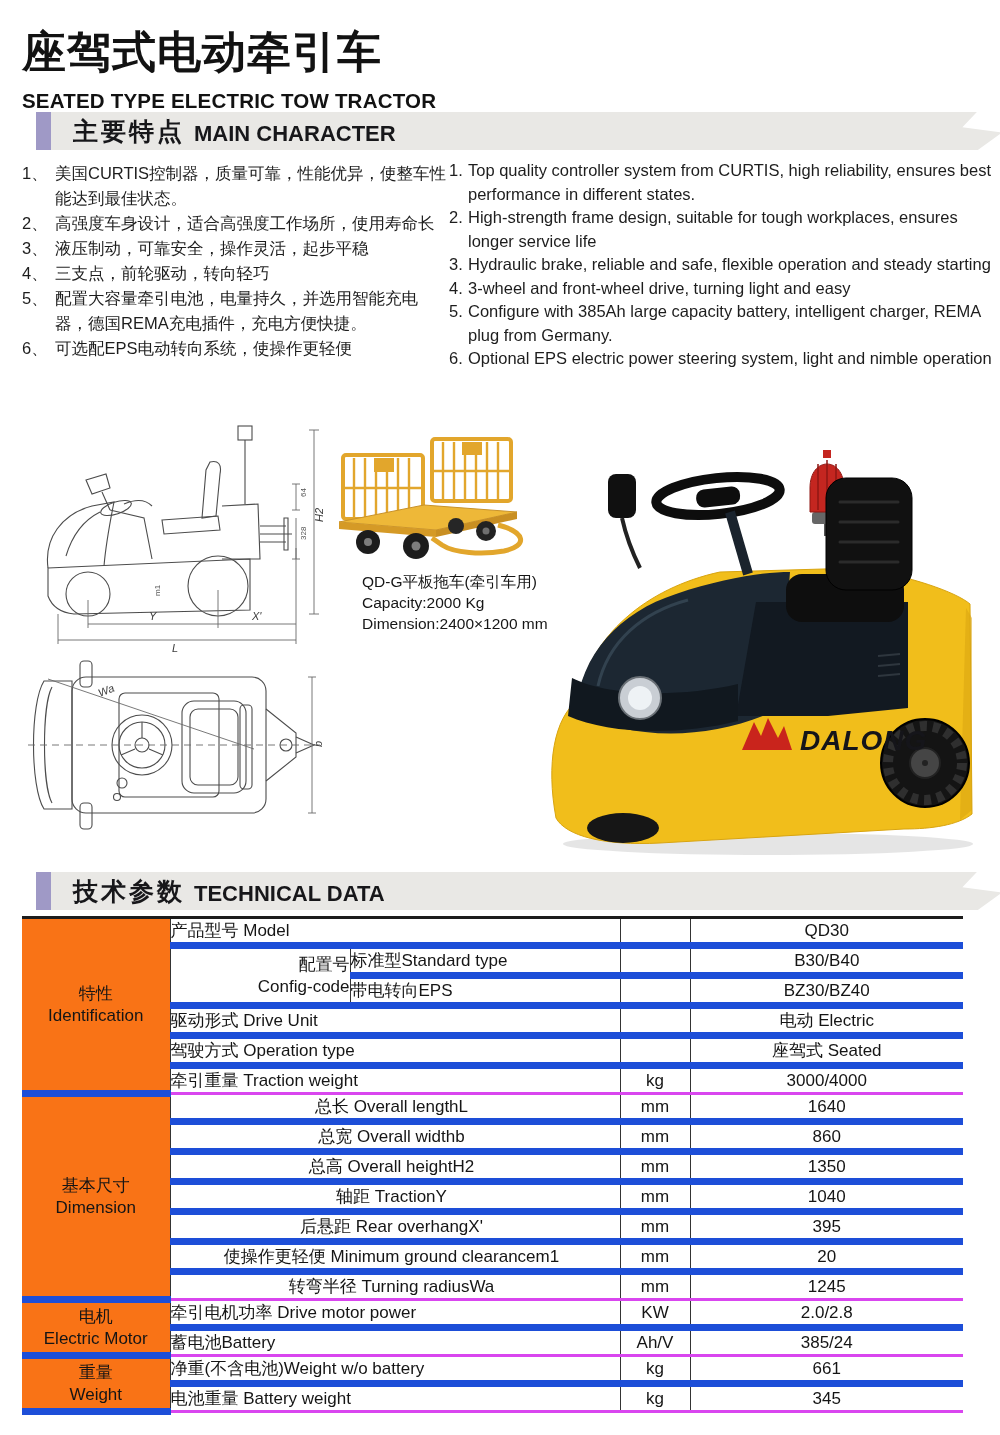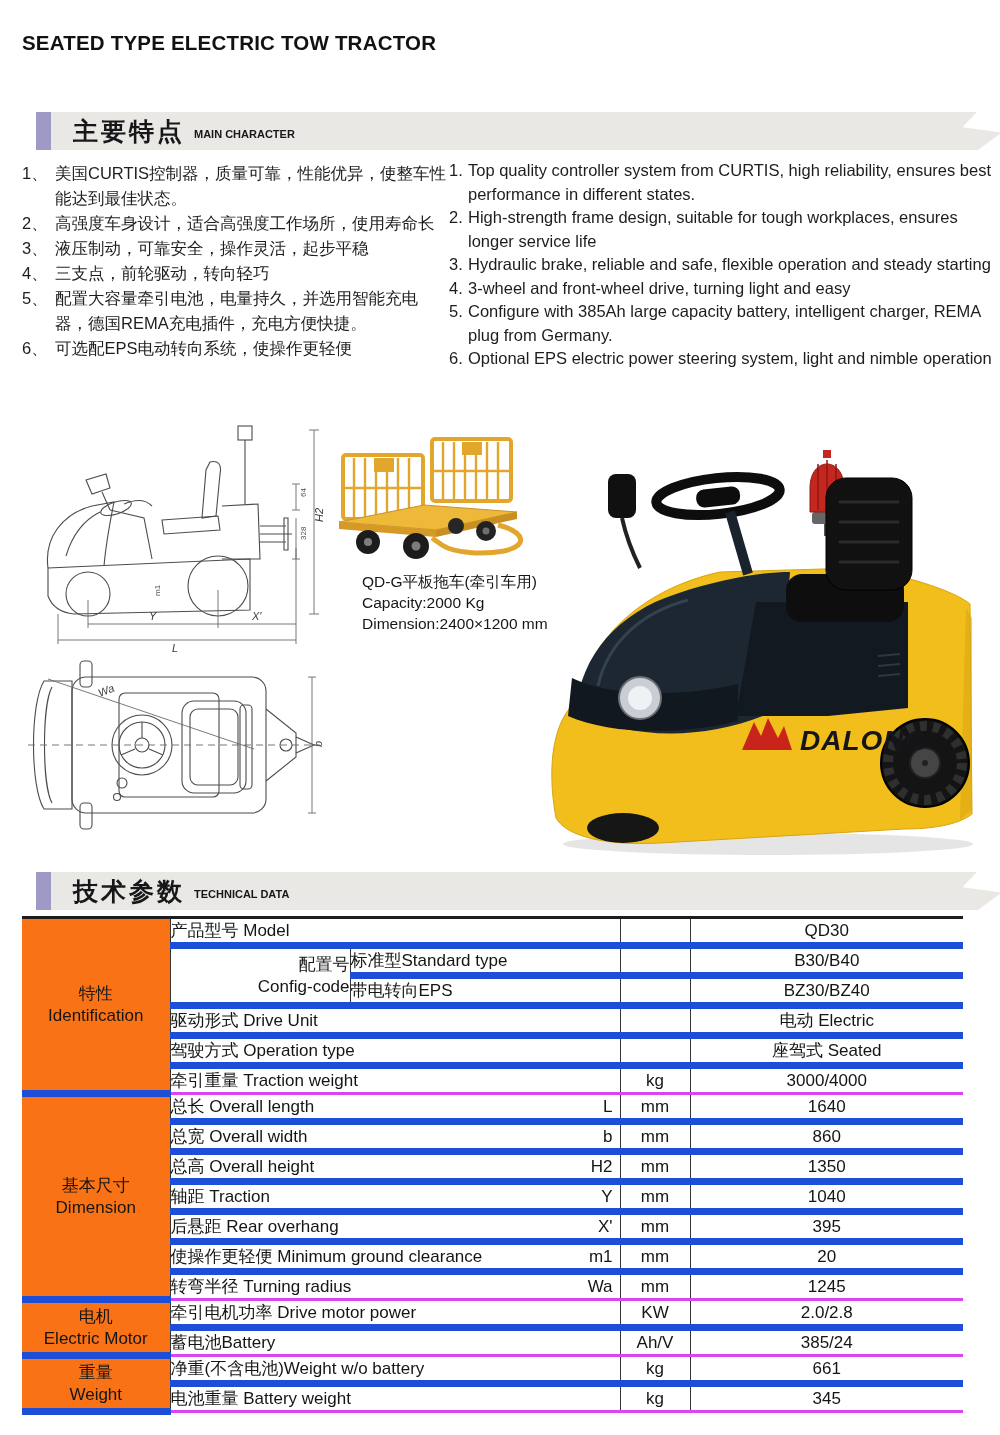--- a/index.html
+++ b/index.html
@@ -2,29 +2,29 @@
 <html><head>
 <meta charset="utf-8">
 <style>
   html,body{margin:0;padding:0;background:#ffffff;}
   body{width:1000px;height:1435px;position:relative;overflow:hidden;
        font-family:"Liberation Sans","DejaVu Sans",sans-serif;color:#1a1a1a;}
 
   
   .titleblock{position:absolute;left:22px;top:28px;}
   .title-zh{font-size:44px;font-weight:900;letter-spacing:1px;color:#121212;line-height:1.1;}
-  .title-en{font-size:20.5px;font-weight:700;letter-spacing:.2px;color:#121212;margin-top:3px;}
+  .title-en{font-size:20.5px;font-weight:700;letter-spacing:.2px;color:#121212;margin-top:13px;}
 
   
   .band{position:absolute;left:20px;width:966px;height:38px;background:#e9e8e5;
         display:flex;align-items:center;
         clip-path:polygon(0 0,97.4% 0,95.9% 40%,100% 54%,97.5% 100%,0 100%);margin-left:16px;}
   .band .bar{flex:0 0 15px;height:100%;background:#9f99c6;}
   .band .zh{font-size:25px;font-weight:900;color:#17171a;margin-left:22px;letter-spacing:3px;}
-  .band .en{font-size:11px;font-weight:700;color:#17171a;margin-left:9px;transform:translateY(3px);}
+  .band .en{font-size:22px;font-weight:700;color:#17171a;margin-left:9px;transform:translateY(3px);}
   #band-features{top:112px;}
   #band-technical{top:872px;}
 
   
   .flist{position:absolute;}
   #flist-zh{left:22px;top:161px;width:427px;}
   #flist-en{left:449px;top:159px;width:547px;}
   .feature{display:flex;}
   #flist-zh .feature{font-size:16.5px;line-height:25px;color:#1d1d1d;}
   #flist-en .feature{font-size:16.5px;line-height:23.5px;color:#1d1d1d;}
@@ -46,33 +46,34 @@
 
   
   table.tech{position:absolute;left:22px;top:916px;width:941px;border-collapse:collapse;
              border-top:3px solid #1d1d1d;border-bottom:3px solid #1d1d1d;
              font-size:17px;color:#151515;table-layout:fixed;}
   table.tech tr{height:28px;}
   table.tech td{border-bottom:7px solid #1d4ed8;padding:0;vertical-align:middle;}
   td.group{background:#f97316;text-align:center;border-right:1px solid #343434;line-height:1.25;}
   td.cfg{border-right:1px solid #343434;padding-left:11px;line-height:1.25;text-align:right;}
   td.param{padding-left:11px;}
-  .pf{display:flex;justify-content:space-between;align-items:center;}
+  .pf{display:flex;justify-content:center;align-items:center;}
   .pf .sym{padding-right:7px;}
   td.unit{text-align:center;border-left:1px solid #343434;border-right:1px solid #343434;}
   td.value{text-align:center;}
   tr.glast td, td.gspan{border-bottom:3px solid #d946ef;}
   .c-group{width:148px;} .c-p1{width:180px;} .c-p2{width:270px;} .c-unit{width:70px;} .c-val{width:273px;}
 </style>
 </head>
 <body>
 
 <div>
 
   <div class="titleblock">
+    <div class="title-zh">座驾式电动牵引车</div>
     <div class="title-en">SEATED TYPE ELECTRIC TOW TRACTOR</div>
   </div>
 
   <div class="band" id="band-features">
     <span class="bar"></span>
     <span class="zh">主要特点</span>
     <span class="en">MAIN CHARACTER</span>
   </div>
 
   <div class="flist" id="flist-zh">

